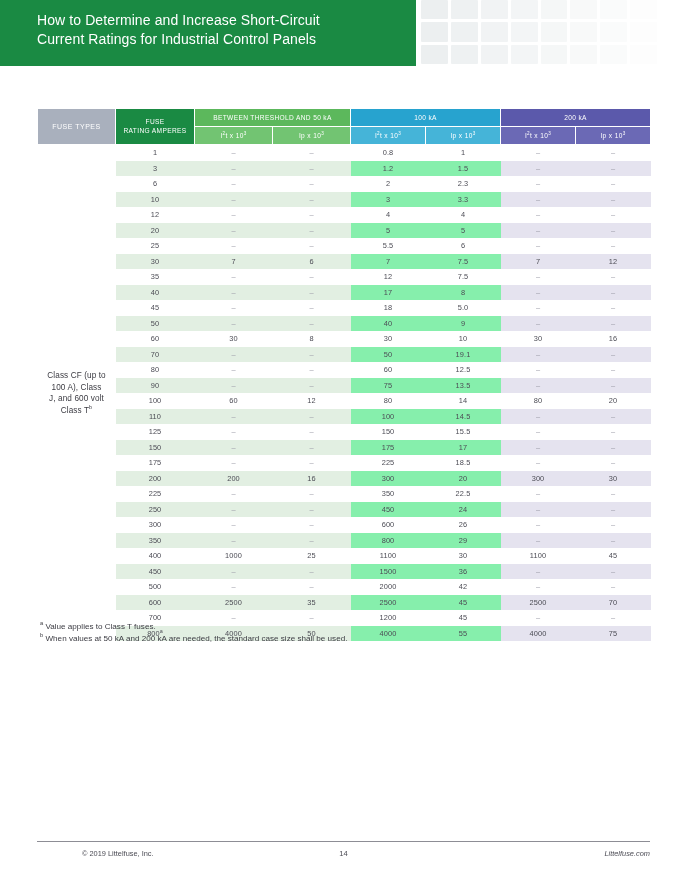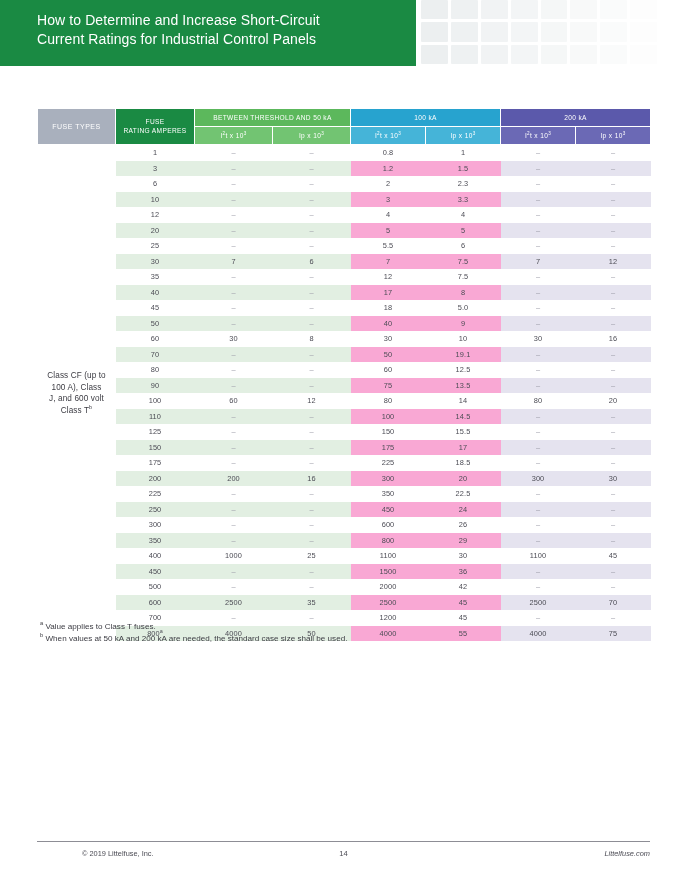--- a/index.html
+++ b/index.html
@@ -83,21 +83,21 @@
   
   td.c{
     height:15.5px;
     font-size:7.4px;
     color:#4c4c55;
     letter-spacing:.1px;
   }
   td.dash{color:#9a9aa6;}
   
   tr.alt td.g1{background:#e2efe2;}
-  tr.alt td.g2{background:#f9a8d4;}
+  tr.alt td.g2{background:#86efac;}
   tr.alt td.g3{background:#e5e3ef;}
   tr.alt td.amp{background:#e2efe2;}
 
   td.label{
     font-size:8.2px;
     font-weight:bold;
     color:#3b3b42;
     line-height:11.5px;
     text-align:center;
     padding-right:6px;

